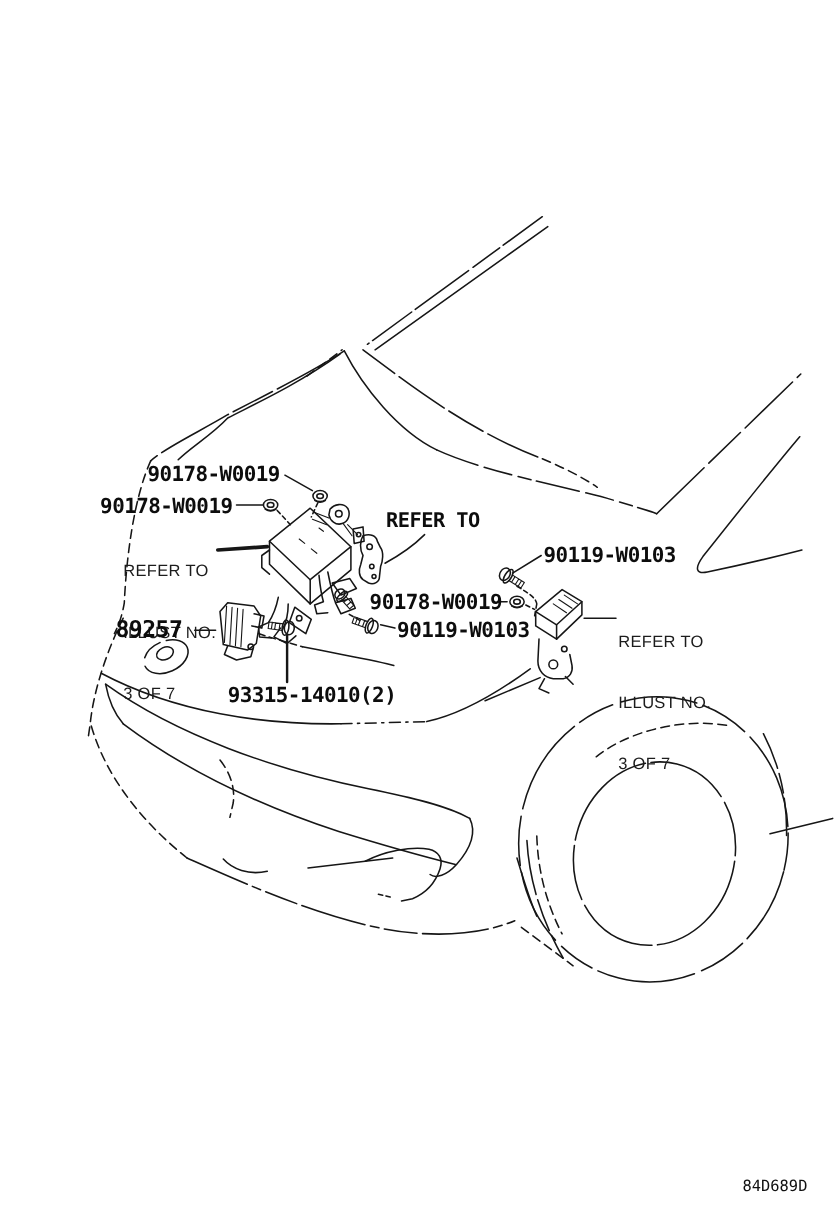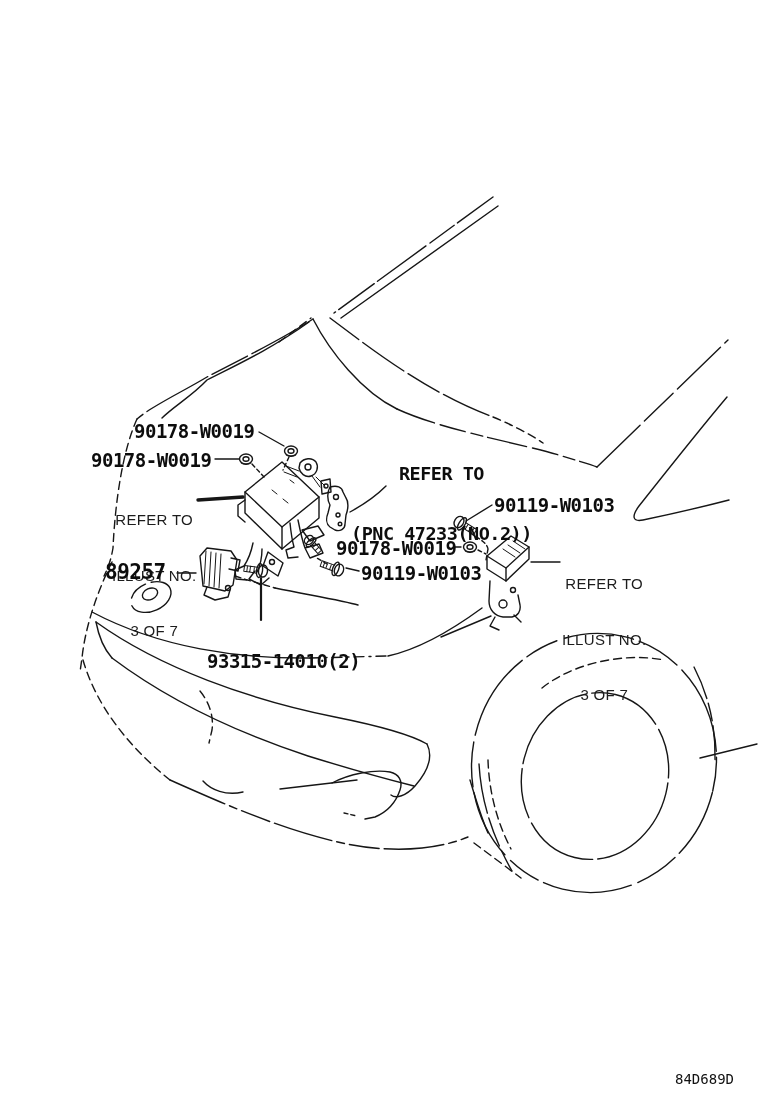--- a/index.html
+++ b/index.html
@@ -1,17 +1,17 @@
 <!DOCTYPE html>
 <html><head>
 <meta charset="utf-8">
 <style>
   html,body{margin:0;padding:0;background:#ffffff;}
   #stage{position:relative;width:760px;height:1112px;background:#ffffff;overflow:hidden;
-         font-family:"DejaVu Sans Mono",monospace;text-align:center;}
+         font-family:"DejaVu Sans Mono",monospace;}
   #lineart{position:absolute;left:0;top:0;}
   .lbl{position:absolute;white-space:pre;color:#0d0d0d;}
   .pn{font:bold 19px "DejaVu Sans Mono",monospace;letter-spacing:-0.5px;}
   .pn-big{font:bold 21px "DejaVu Sans Mono",monospace;letter-spacing:-0.5px;}
   .note{font:15px "Liberation Sans",sans-serif;color:#1c1c1c;letter-spacing:0.3px;line-height:18.5px;}
   .fig{font:bold 18.5px "DejaVu Sans Mono",monospace;letter-spacing:-0.5px;line-height:20px;}
   .code{font:14px "DejaVu Sans Mono",monospace;color:#111;}
   
   path,ellipse,circle,line{fill:none;stroke:#161616;stroke-width:1.4;stroke-linecap:round;stroke-linejoin:round;}
   .thin{stroke-width:1;}
@@ -198,32 +198,31 @@
   <div class="lbl pn" style="left:91px;top:449px">90178-W0019</div>
 
   <div class="lbl note" style="left:112px;top:474px">
     <div>REFER TO</div>
     <div>ILLUST NO.</div>
     <div>3 OF 7</div>
   </div>
 
   <div class="lbl fig" style="left:351px;top:424px">
     <div>REFER TO</div>
-    <div>(PNC 47233(NO.2))</div>
   </div>
 
   <div class="lbl pn" style="left:494px;top:494px">90119-W0103</div>
 
   <div class="lbl pn" style="left:336px;top:537px">90178-W0019</div>
 
   <div class="lbl pn" style="left:361px;top:562px">90119-W0103</div>
 
   <div class="lbl pn-big" style="left:105px;top:560px">89257</div>
 
-  <div class="lbl pn" style="left:207px;top:650px">93315-14010(2)</div>
+  <div class="lbl pn" style="left:207px;top:621px">93315-14010(2)</div>
 
   <div class="lbl note" style="left:562px;top:538px">
     <div>REFER TO</div>
     <div>ILLUST NO.</div>
     <div>3 OF 7</div>
   </div>
 
   <div class="lbl code" style="left:675px;top:1071px">84D689D</div>
 
 </div>

